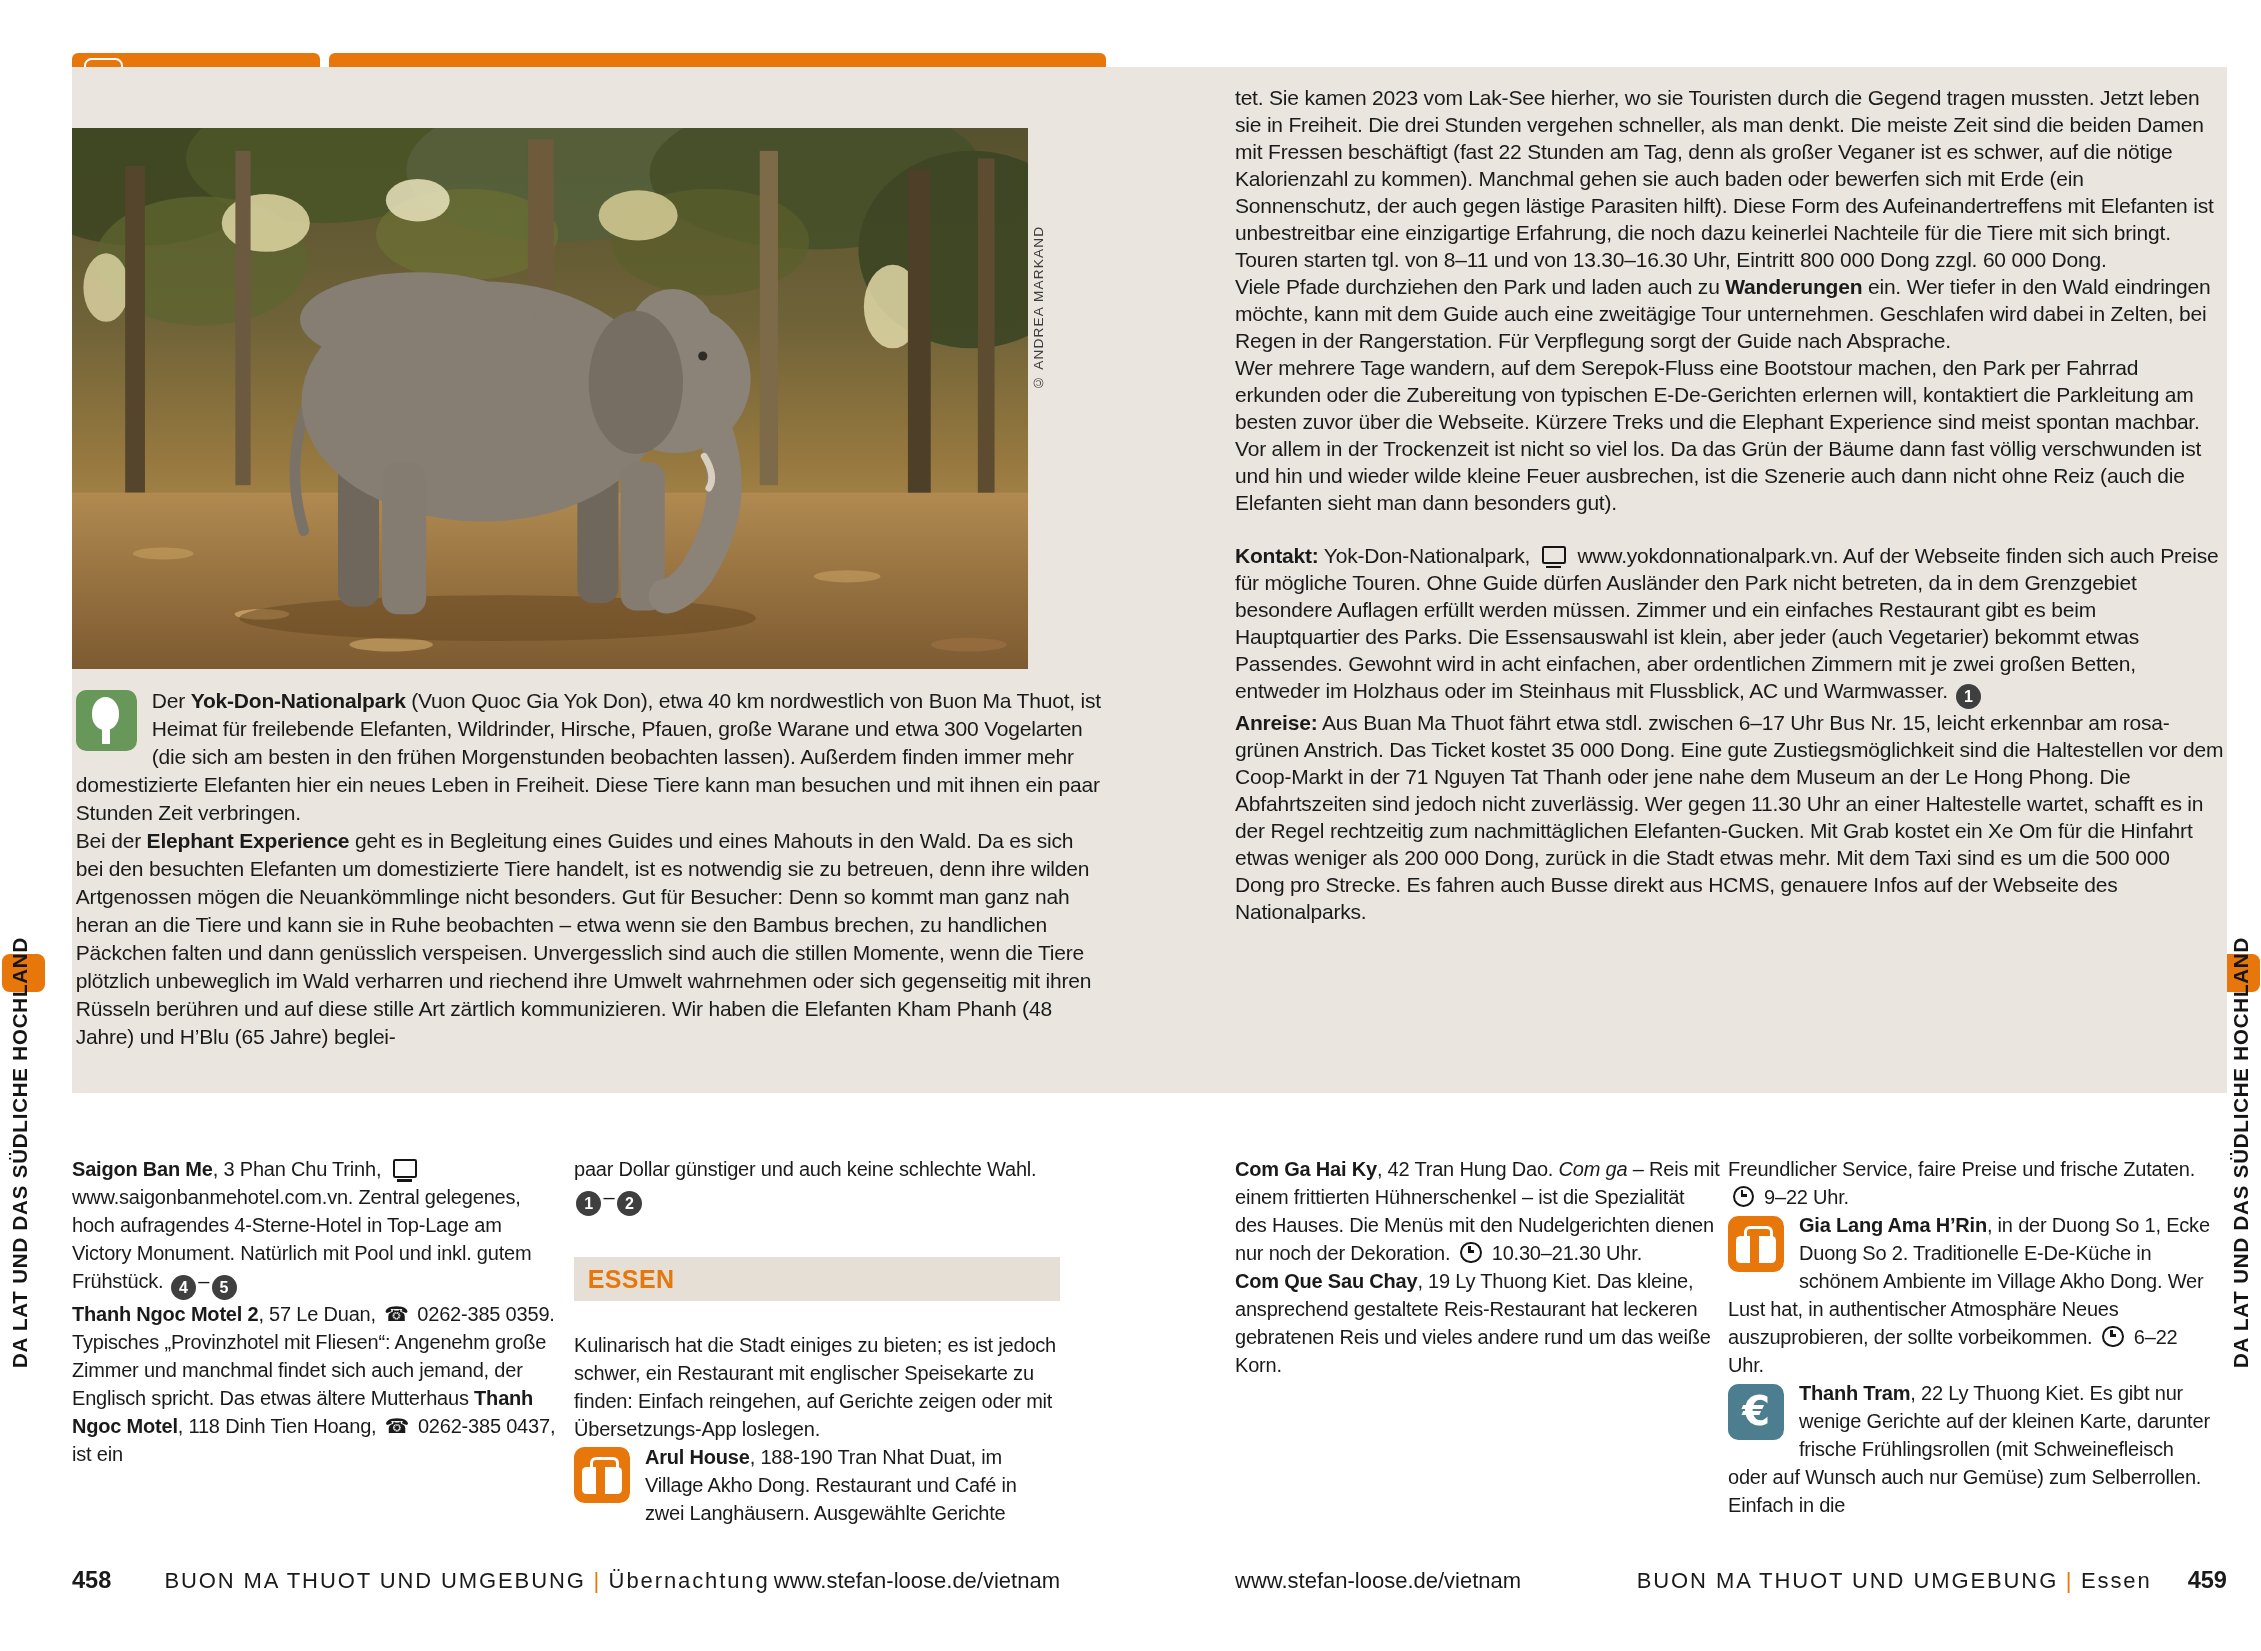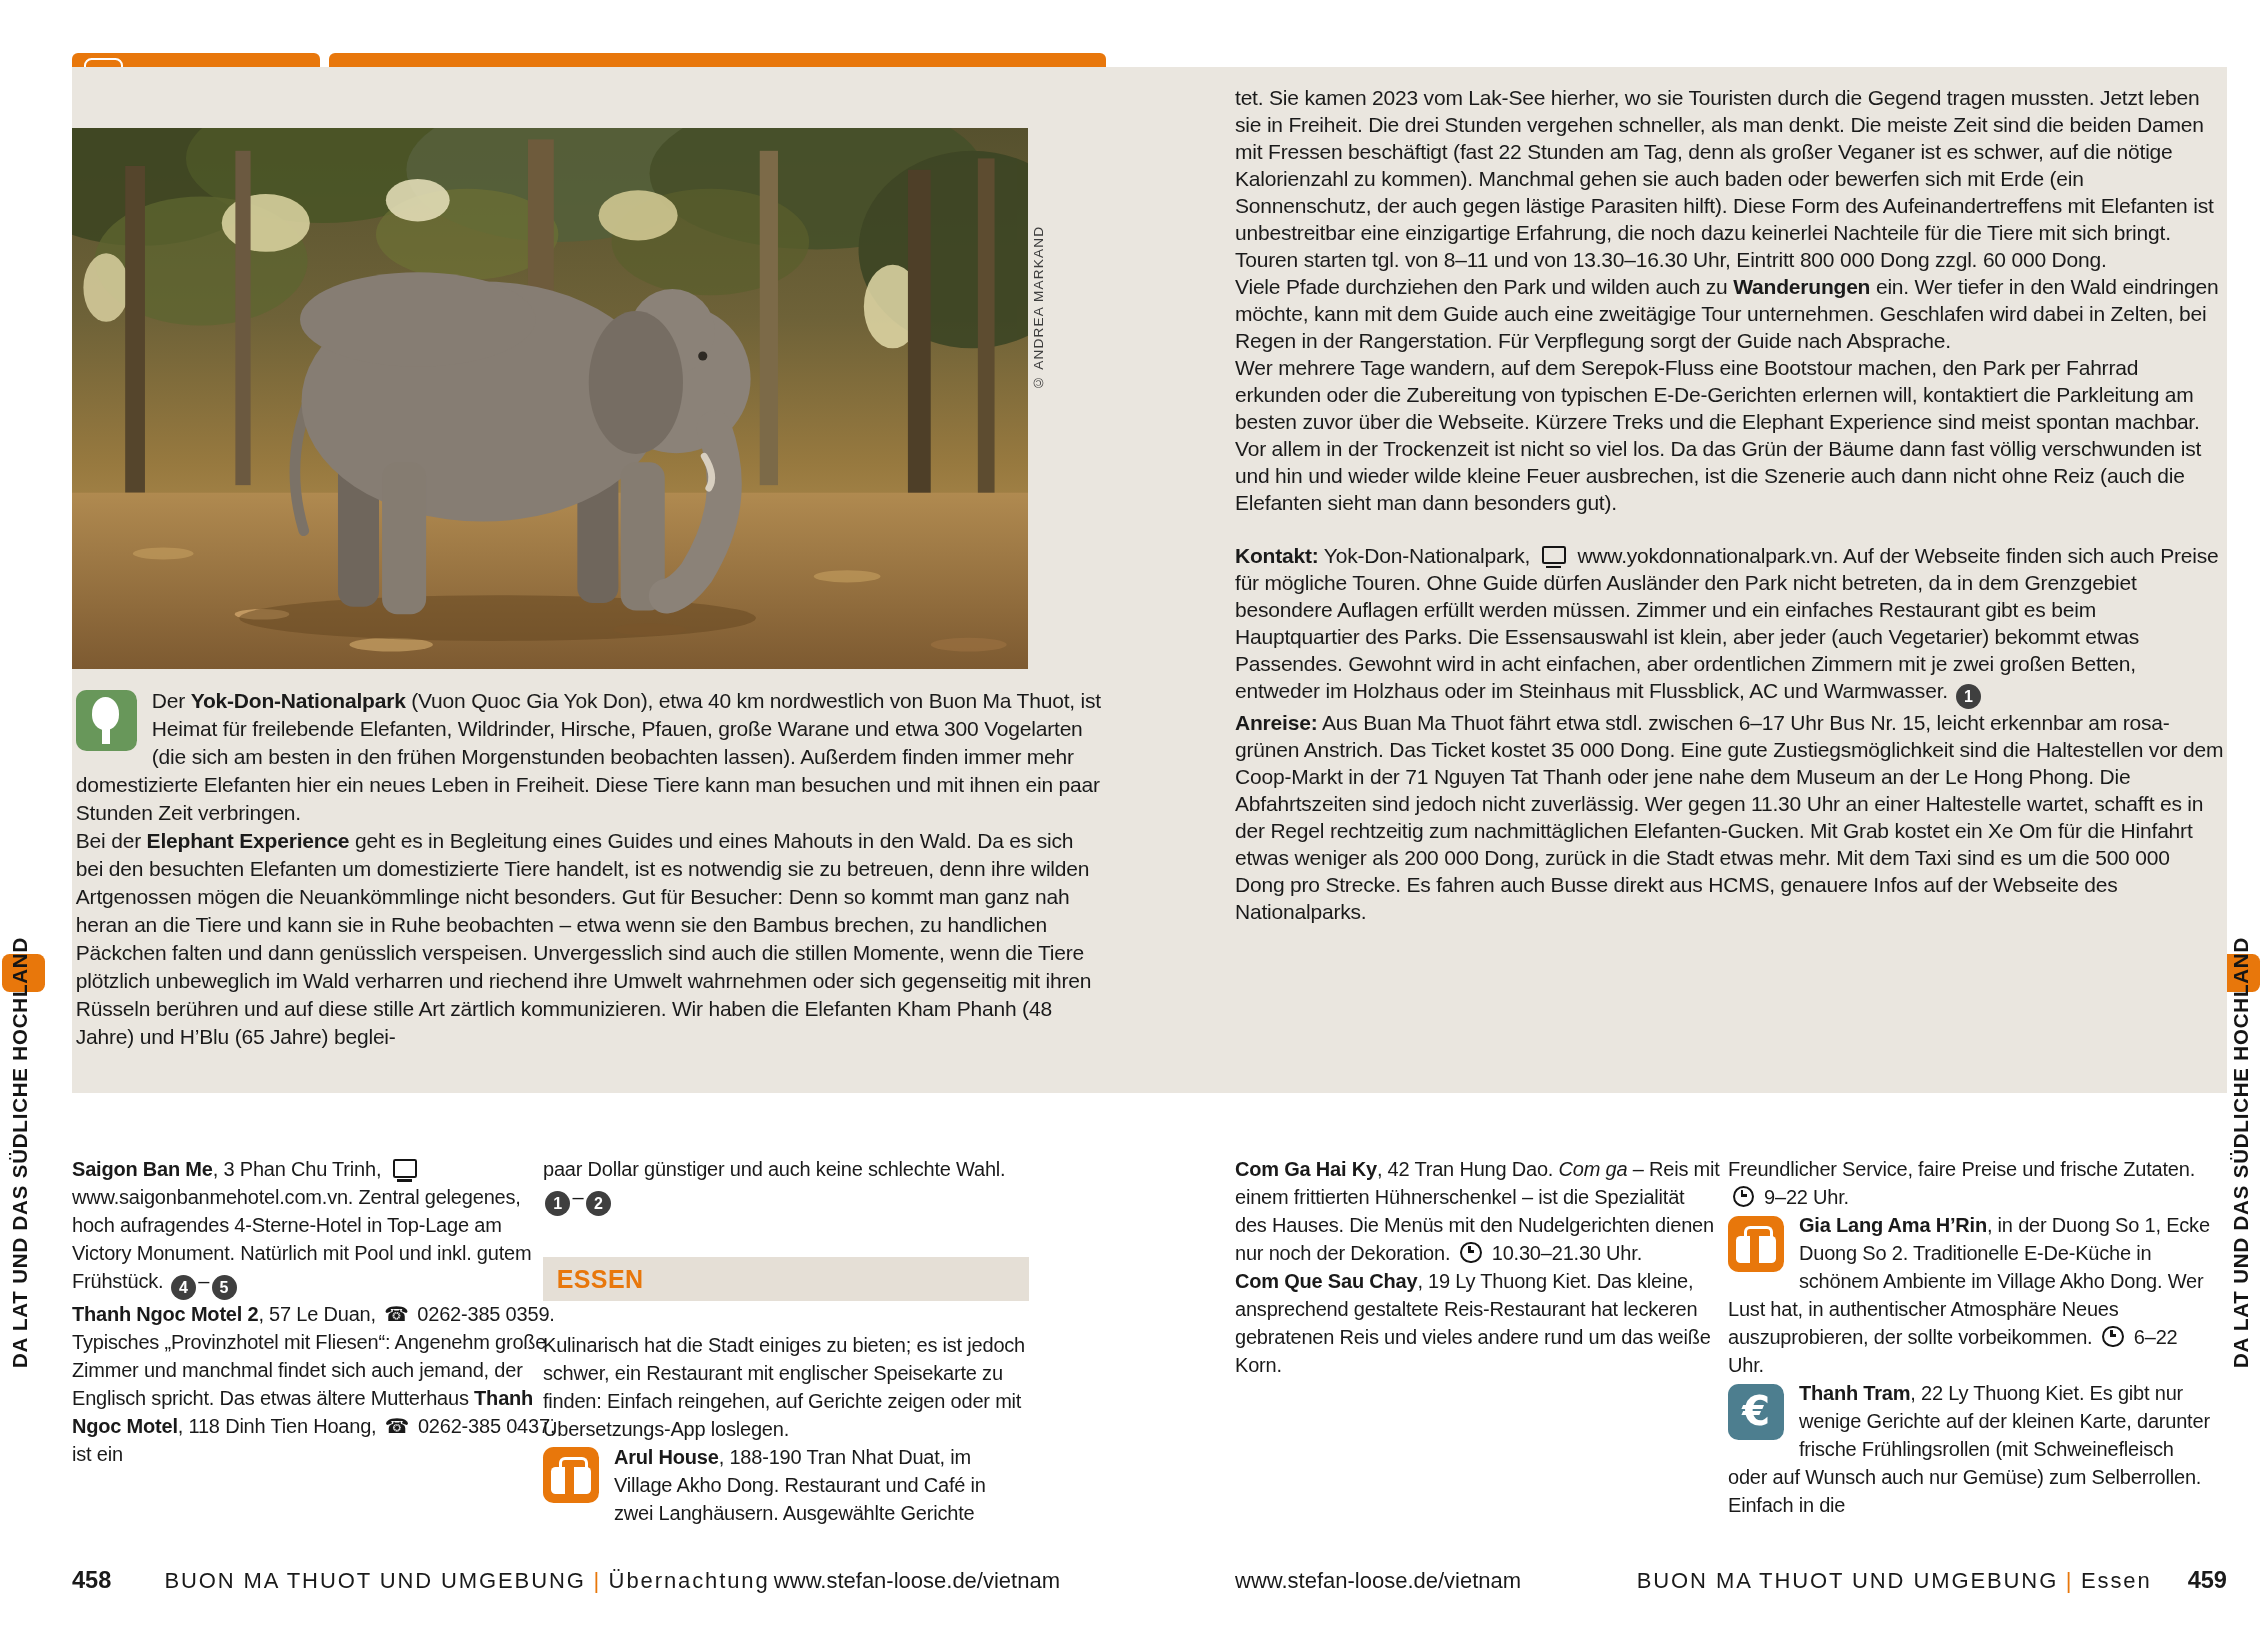--- a/index.html
+++ b/index.html
@@ -30,21 +30,21 @@
   .photo-credit{position:absolute;left:959px;top:72px;height:251px;writing-mode:vertical-rl;transform:rotate(180deg);
                 font-size:13.7px;letter-spacing:1.1px;color:#3c3c3c;}
   .panel-left{position:absolute;left:3.8px;top:620px;width:1030px;font-size:21px;line-height:28px;letter-spacing:-0.2px;}
   .panel-right{position:absolute;left:1163px;top:16.7px;width:989px;font-size:21px;line-height:27px;letter-spacing:-0.2px;}
   .panel p{margin:0;}
   .gap-top{margin-top:26px !important;}
 
   
   .col{position:absolute;top:1155px;font-size:20px;line-height:28px;letter-spacing:-0.2px;}
   .col p{margin:0;}
-  #col1{left:72px;width:492px}#col2{left:543px;width:486px}
+  #col1{left:72px;width:492px}#col2{left:574px;width:486px}
   #col3{left:1235px;width:486px}#col4{left:1728px;width:488px}
   .essen-bar{margin-top:41px;margin-bottom:30px;height:44px;background:var(--essen_bar,#E5DFD6);
              color:var(--orange,#E8770B);font-weight:700;font-size:25px;line-height:44px;padding-left:13.7px;letter-spacing:0.4px;}
 
   
   .foot{position:absolute;top:1567px;display:flex;align-items:baseline;font-size:22px;}
   #foot-left{left:72px;width:988px}#foot-right{left:1235px;width:992px}
   .foot .pagenum{font-weight:700;font-size:23.6px;}
   .foot .section{letter-spacing:1.9px;}
   .foot .divider{color:var(--orange,#E8770B);padding:0 7.6px;}
@@ -168,21 +168,21 @@
     </figure>
     <div class="photo-credit">© ANDREA MARKAND</div>
 
     <div class="panel-left">
       <p><span class="tree-icon"></span><span><span class="">Der </span><span class="b ">Yok-Don-Nationalpark</span><span class=""> (Vuon Quoc Gia Yok Don), etwa 40 km nordwestlich von Buon Ma Thuot, ist Heimat für freilebende Elefanten, Wildrinder, Hirsche, Pfauen, große Warane und etwa 300 Vogelarten (die sich am besten in den frühen Morgenstunden beobachten lassen). Außerdem finden immer mehr domestizierte Elefanten hier ein neues Leben in Freiheit. Diese Tiere kann man besuchen und mit ihnen ein paar Stunden Zeit verbringen.</span></span></p>
       <p><span class="">Bei der </span><span class="b ">Elephant Experience</span><span class=""> geht es in Begleitung eines Guides und eines Mahouts in den Wald. Da es sich bei den besuchten Elefanten um domestizierte Tiere handelt, ist es notwendig sie zu betreuen, denn ihre wilden Artgenossen mögen die Neuankömmlinge nicht besonders. Gut für Besucher: Denn so kommt man ganz nah heran an die Tiere und kann sie in Ruhe beobachten – etwa wenn sie den Bambus brechen, zu handlichen Päckchen falten und dann genüsslich verspeisen. Unvergesslich sind auch die stillen Momente, wenn die Tiere plötzlich unbeweglich im Wald verharren und riechend ihre Umwelt wahrnehmen oder sich gegenseitig mit ihren Rüsseln berühren und auf diese stille Art zärtlich kommunizieren. Wir haben die Elefanten Kham Phanh (48 Jahre) und H’Blu (65 Jahre) beglei-</span></p>
     </div>
 
     <div class="panel-right">
       <p><span class="">tet. Sie kamen 2023 vom Lak-See hierher, wo sie Touristen durch die Gegend tragen mussten. Jetzt leben sie in Freiheit. Die drei Stunden vergehen schneller, als man denkt. Die meiste Zeit sind die beiden Damen mit Fressen beschäftigt (fast 22 Stunden am Tag, denn als großer Veganer ist es schwer, auf die nötige Kalorienzahl zu kommen). Manchmal gehen sie auch baden oder bewerfen sich mit Erde (ein Sonnenschutz, der auch gegen lästige Parasiten hilft). Diese Form des Aufeinandertreffens mit Elefanten ist unbestreitbar eine einzigartige Erfahrung, die noch dazu keinerlei Nachteile für die Tiere mit sich bringt. Touren starten tgl. von 8–11 und von 13.30–16.30 Uhr, Eintritt 800 000 Dong zzgl. 60 000 Dong.</span></p>
-      <p><span class="">Viele Pfade durchziehen den Park und wilden auch zu </span><span class="b ">Wanderungen</span><span class=""> ein. Wer tiefer in den Wald eindringen möchte, kann mit dem Guide auch eine zweitägige Tour unternehmen. Geschlafen wird dabei in Zelten, bei Regen in der Rangerstation. Für Verpflegung sorgt der Guide nach Absprache.</span></p>
+      <p><span class="">Viele Pfade durchziehen den Park und laden auch zu </span><span class="b ">Wanderungen</span><span class=""> ein. Wer tiefer in den Wald eindringen möchte, kann mit dem Guide auch eine zweitägige Tour unternehmen. Geschlafen wird dabei in Zelten, bei Regen in der Rangerstation. Für Verpflegung sorgt der Guide nach Absprache.</span></p>
       <p><span class="">Wer mehrere Tage wandern, auf dem Serepok-Fluss eine Bootstour machen, den Park per Fahrrad erkunden oder die Zubereitung von typischen E-De-Gerichten erlernen will, kontaktiert die Parkleitung am besten zuvor über die Webseite. Kürzere Treks und die Elephant Experience sind meist spontan machbar. Vor allem in der Trockenzeit ist nicht so viel los. Da das Grün der Bäume dann fast völlig verschwunden ist und hin und wieder wilde kleine Feuer ausbrechen, ist die Szenerie auch dann nicht ohne Reiz (auch die Elefanten sieht man dann besonders gut).</span></p>
       <p class="gap-top"><span class="b ">Kontakt:</span><span class=""> Yok-Don-Nationalpark, </span><span class="ii web-icon"></span><span class=""> www.yokdonnationalpark.vn. Auf der Webseite finden sich auch Preise für mögliche Touren. Ohne Guide dürfen Ausländer den Park nicht betreten, da in dem Grenzgebiet besondere Auflagen erfüllt werden müssen. Zimmer und ein einfaches Restaurant gibt es beim Hauptquartier des Parks. Die Essensauswahl ist klein, aber jeder (auch Vegetarier) bekommt etwas Passendes. Gewohnt wird in acht einfachen, aber ordentlichen Zimmern mit je zwei großen Betten, entweder im Holzhaus oder im Steinhaus mit Flussblick, AC und Warmwasser. </span><span class="badge">1</span></p>
       <p><span class="b ">Anreise:</span><span class=""> Aus Buan Ma Thuot fährt etwa stdl. zwischen 6–17 Uhr Bus Nr. 15, leicht erkennbar am rosa-grünen Anstrich. Das Ticket kostet 35 000 Dong. Eine gute Zustiegsmöglichkeit sind die Haltestellen vor dem Coop-Markt in der 71 Nguyen Tat Thanh oder jene nahe dem Museum an der Le Hong Phong. Die Abfahrtszeiten sind jedoch nicht zuverlässig. Wer gegen 11.30 Uhr an einer Haltestelle wartet, schafft es in der Regel rechtzeitig zum nachmittäglichen Elefanten-Gucken. Mit Grab kostet ein Xe Om für die Hinfahrt etwas weniger als 200 000 Dong, zurück in die Stadt etwas mehr. Mit dem Taxi sind es um die 500 000 Dong pro Strecke. Es fahren auch Busse direkt aus HCMS, genauere Infos auf der Webseite des Nationalparks.</span></p>
     </div>
   </section>
 
   <div class="col" id="col1">
     <p><span class="b ">Saigon Ban Me</span><span class="">, 3 Phan Chu Trinh, </span><span class="ii web-icon"></span><span class=""> www.saigonbanmehotel.com.vn. Zentral gelegenes, hoch aufragendes 4-Sterne-Hotel in Top-Lage am Victory Monument. Natürlich mit Pool und inkl. gutem Frühstück. </span><span class="badge">4</span><span class="">–</span><span class="badge">5</span></p>
     <p><span class="b ">Thanh Ngoc Motel 2</span><span class="">, 57 Le Duan, </span><span class="ii phone-icon">☎</span><span class=""> 0262-385 0359. Typisches „Provinzhotel mit Fliesen“: Angenehm große Zimmer und manchmal findet sich auch jemand, der Englisch spricht. Das etwas ältere Mutterhaus </span><span class="b ">Thanh Ngoc Motel</span><span class="">, 118 Dinh Tien Hoang, </span><span class="ii phone-icon">☎</span><span class=""> 0262-385 0437, ist ein</span></p>
   </div>

